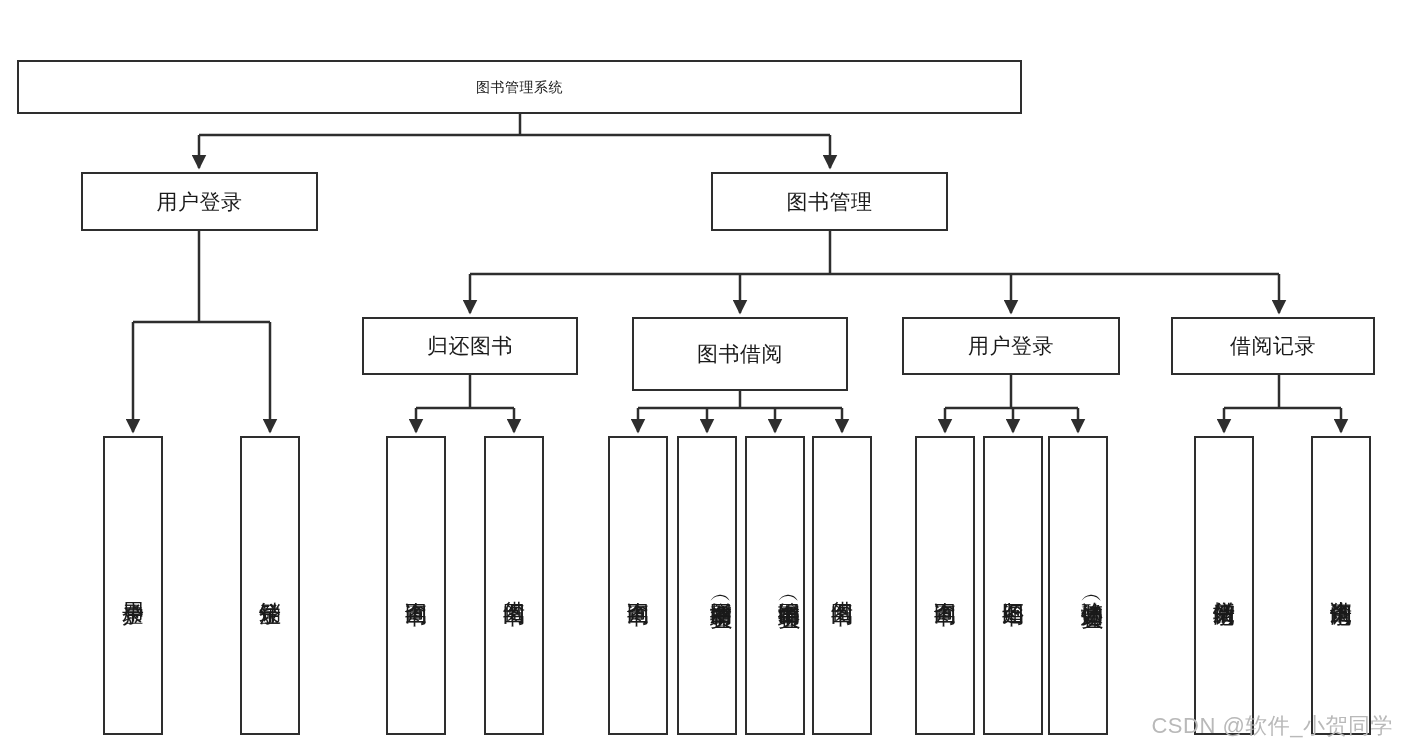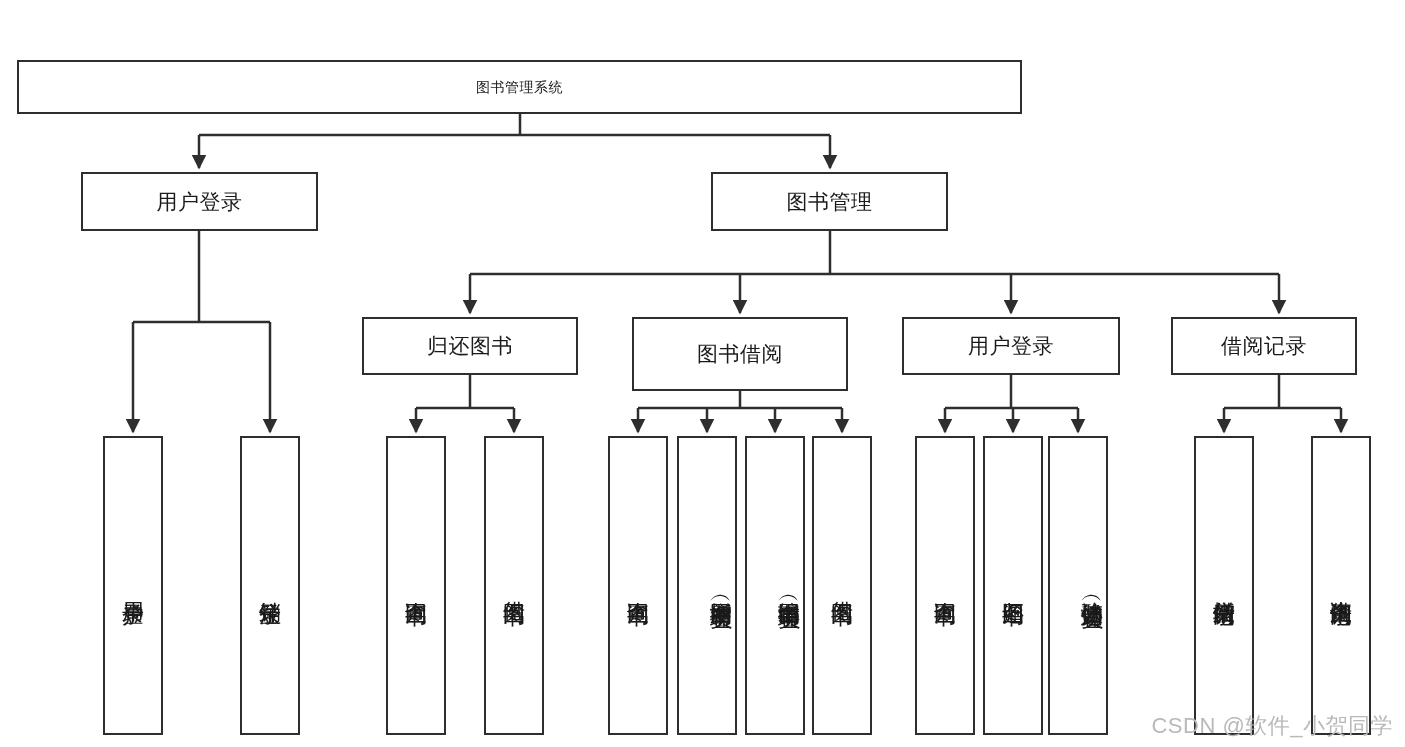--- a/index.html
+++ b/index.html
@@ -127,21 +127,21 @@
   </svg>
 
   <div class="node h root" style="left:17px; top:12px; width:1005px; height:54px;">图书管理系统</div>
 
   <div class="node h" style="left:81px; top:172px; width:237px; height:59px;">用户登录</div>
   <div class="node h" style="left:711px; top:172px; width:237px; height:59px;">图书管理</div>
 
   <div class="node h" style="left:362px; top:317px; width:216px; height:58px;">归还图书</div>
   <div class="node h" style="left:632px; top:317px; width:216px; height:74px;">图书借阅</div>
   <div class="node h" style="left:902px; top:317px; width:218px; height:58px;">用户登录</div>
-  <div class="node h" style="left:1171px; top:317px; width:186px; height:58px;">借阅记录</div>
+  <div class="node h" style="left:1171px; top:317px; width:204px; height:58px;">借阅记录</div>
 
   <div class="node v mid" style="left:103px; top:436px; width:60px; height:299px;">用户登录</div>
   <div class="node v mid" style="left:240px; top:436px; width:60px; height:299px;">注销登录</div>
 
   <div class="node v mid" style="left:386px; top:436px; width:60px; height:299px;">查询图书</div>
   <div class="node v mid" style="left:484px; top:436px; width:60px; height:299px;">借阅图书</div>
 
   <div class="node v mid" style="left:608px; top:436px; width:60px; height:299px;">查询图书</div>
   <div class="node v" style="left:677px; top:436px; width:60px; height:299px;">新增图书（管理员）</div>
   <div class="node v" style="left:745px; top:436px; width:60px; height:299px;">编辑图书（管理员）</div>

